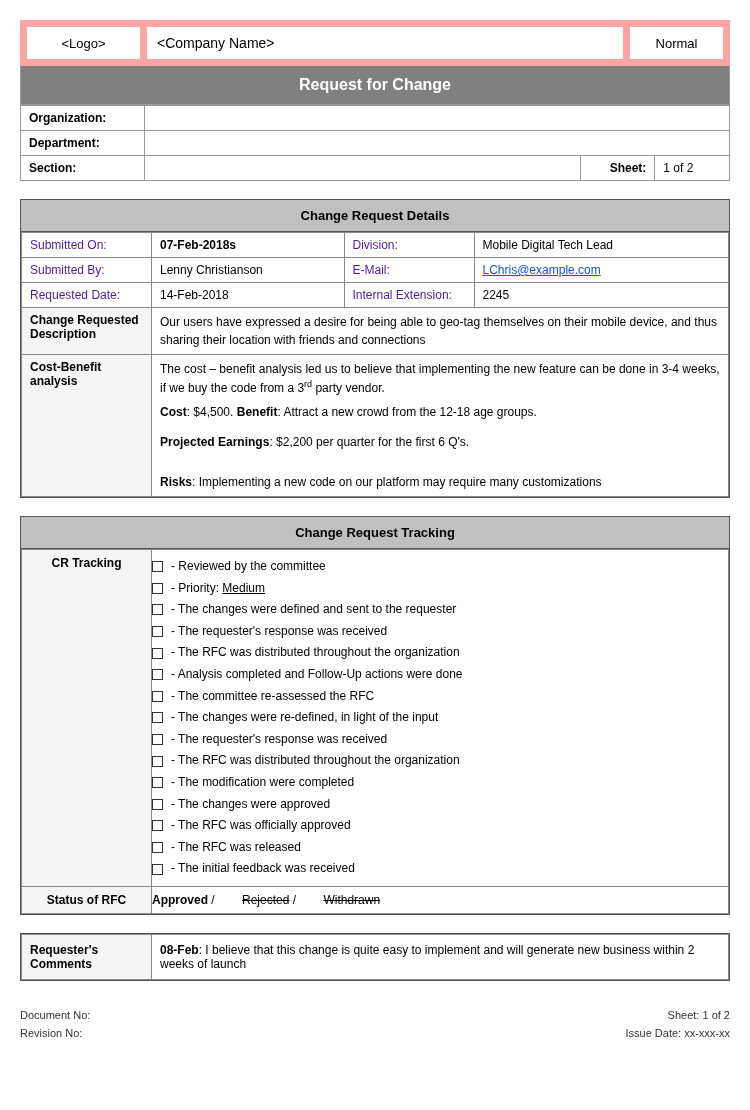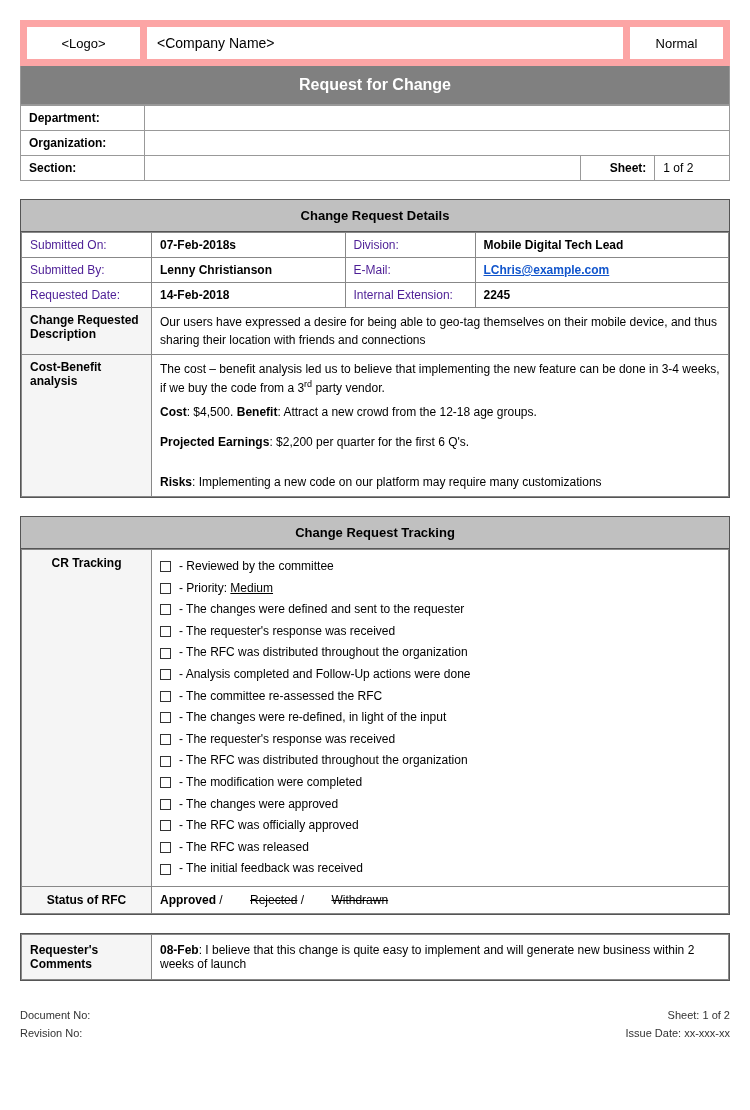--- a/index.html
+++ b/index.html
@@ -108,21 +108,21 @@
     }
     .details-table .field-label {
       font-weight: normal;
       color: #4c1d95;
       width: 130px;
     }
     .details-table .field-value {
       font-weight: bold;
     }
     .details-table .field-value-normal {
-      font-weight: bold;
+      font-weight: normal;
     }
     .email-link {
       color: #1155cc;
       text-decoration: underline;
     }
     .row-label {
       font-weight: bold;
       width: 130px;
       vertical-align: top;
       padding: 8px;
@@ -137,21 +137,21 @@
     .tracking-section {
       border: 1px solid #555;
       margin-bottom: 18px;
     }
     .tracking-table {
       width: 100%;
       border-collapse: collapse;
     }
     .tracking-table td {
       border: 1px solid #888;
-      padding: 6px 8px;
+      padding: 6px 0;
       vertical-align: top;
     }
     .tracking-label {
       font-weight: bold;
       width: 130px;
       vertical-align: middle;
       text-align: center;
       background: #f5f5f5;
     }
     .tracking-items {
@@ -245,25 +245,25 @@
 </tbody>
   </table>
 
 <div class="title-bar">
   <span>Request for Change</span>
 </div>
 
 <table class="info-table">
   <tbody>
       <tr>
-    <td class="info-label">Department:</td>
+    <td class="info-label">Organization:</td>
     <td class="info-value" colspan="3"></td>
   </tr>
   <tr>
-    <td class="info-label">Organization:</td>
+    <td class="info-label">Department:</td>
     <td class="info-value" colspan="3"></td>
   </tr>
   <tr>
     <td class="info-label">Section:</td>
     <td class="info-value"></td>
     <td class="sheet-label">Sheet:</td>
     <td class="sheet-value">1 of 2</td>
   </tr>
 </tbody>
   </table>

